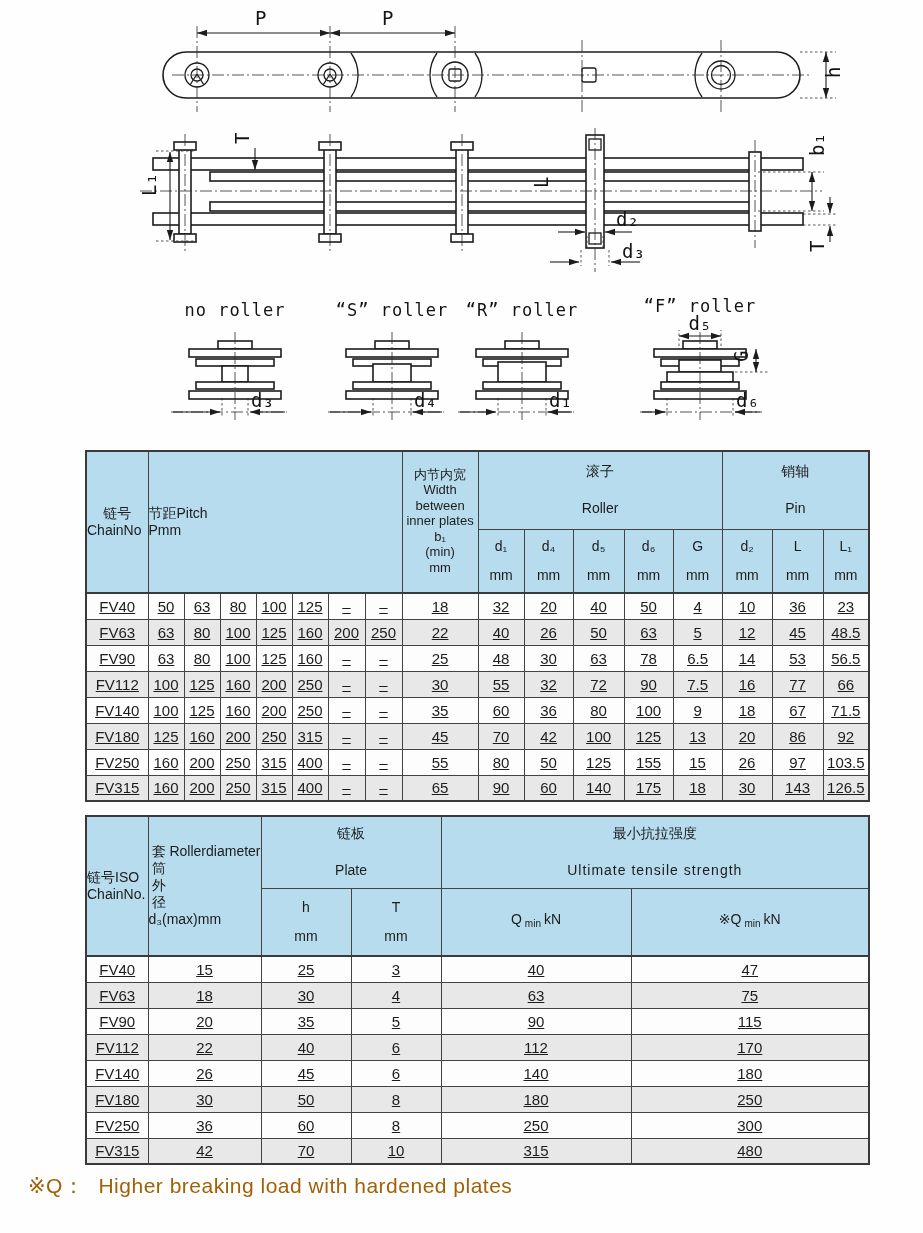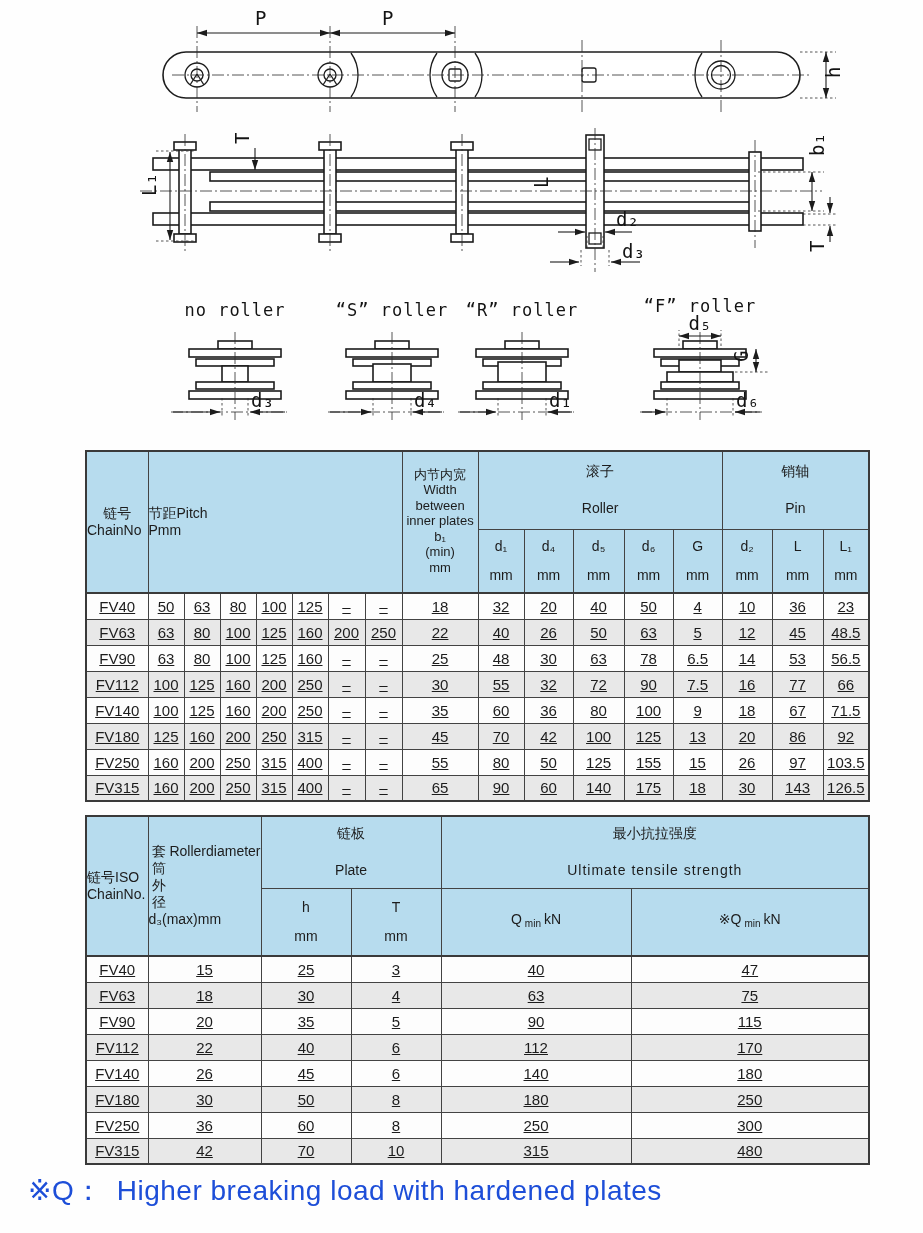--- a/index.html
+++ b/index.html
@@ -29,21 +29,21 @@
   tbody tr { height:26px; font-size:15px;text-decoration:underline; }
   tbody tr:nth-child(even) td { background:#e8e8e8; }
   tbody tr:nth-child(odd) td { background:#fdfdfd; }
 
   .stack { display:flex; flex-direction:column; justify-content:space-between; height:100%; box-sizing:border-box; padding:8px 0 9px 0; }
   .grp   { display:flex; flex-direction:column; justify-content:space-between; gap:20px; height:100%; }
   .grp2  { display:flex; flex-direction:column; justify-content:center; gap:12px; height:100%; }
   .lines { display:flex; flex-direction:row; }
   .wcol  { font-size:13px; line-height:15.5px; display:flex; flex-direction:column; justify-content:flex-start; height:100%; box-sizing:border-box; padding:5px 0 7px 0; }
   .qsub  { font-size:10px; vertical-align:-3px; margin:0 3px 0 3px; }
-  .footnote { position:absolute; left:28px; top:1172px; font-size:28px; letter-spacing:0.5px; color:#1d4ed8; }
+  .footnote { position:absolute; left:28px; top:1172px; font-size:21px; letter-spacing:0.5px; color:#a16207; }
   .footnote .fm { margin-right:14px; }
 </style>
 </head>
 <body>
 
 <div class="page">
 
   <svg class="drawings" width="923" height="450" viewBox="0 0 923 450">
     <defs>
       <marker id="ae" markerWidth="11" markerHeight="8" refX="10" refY="4" orient="auto" markerUnits="userSpaceOnUse">

